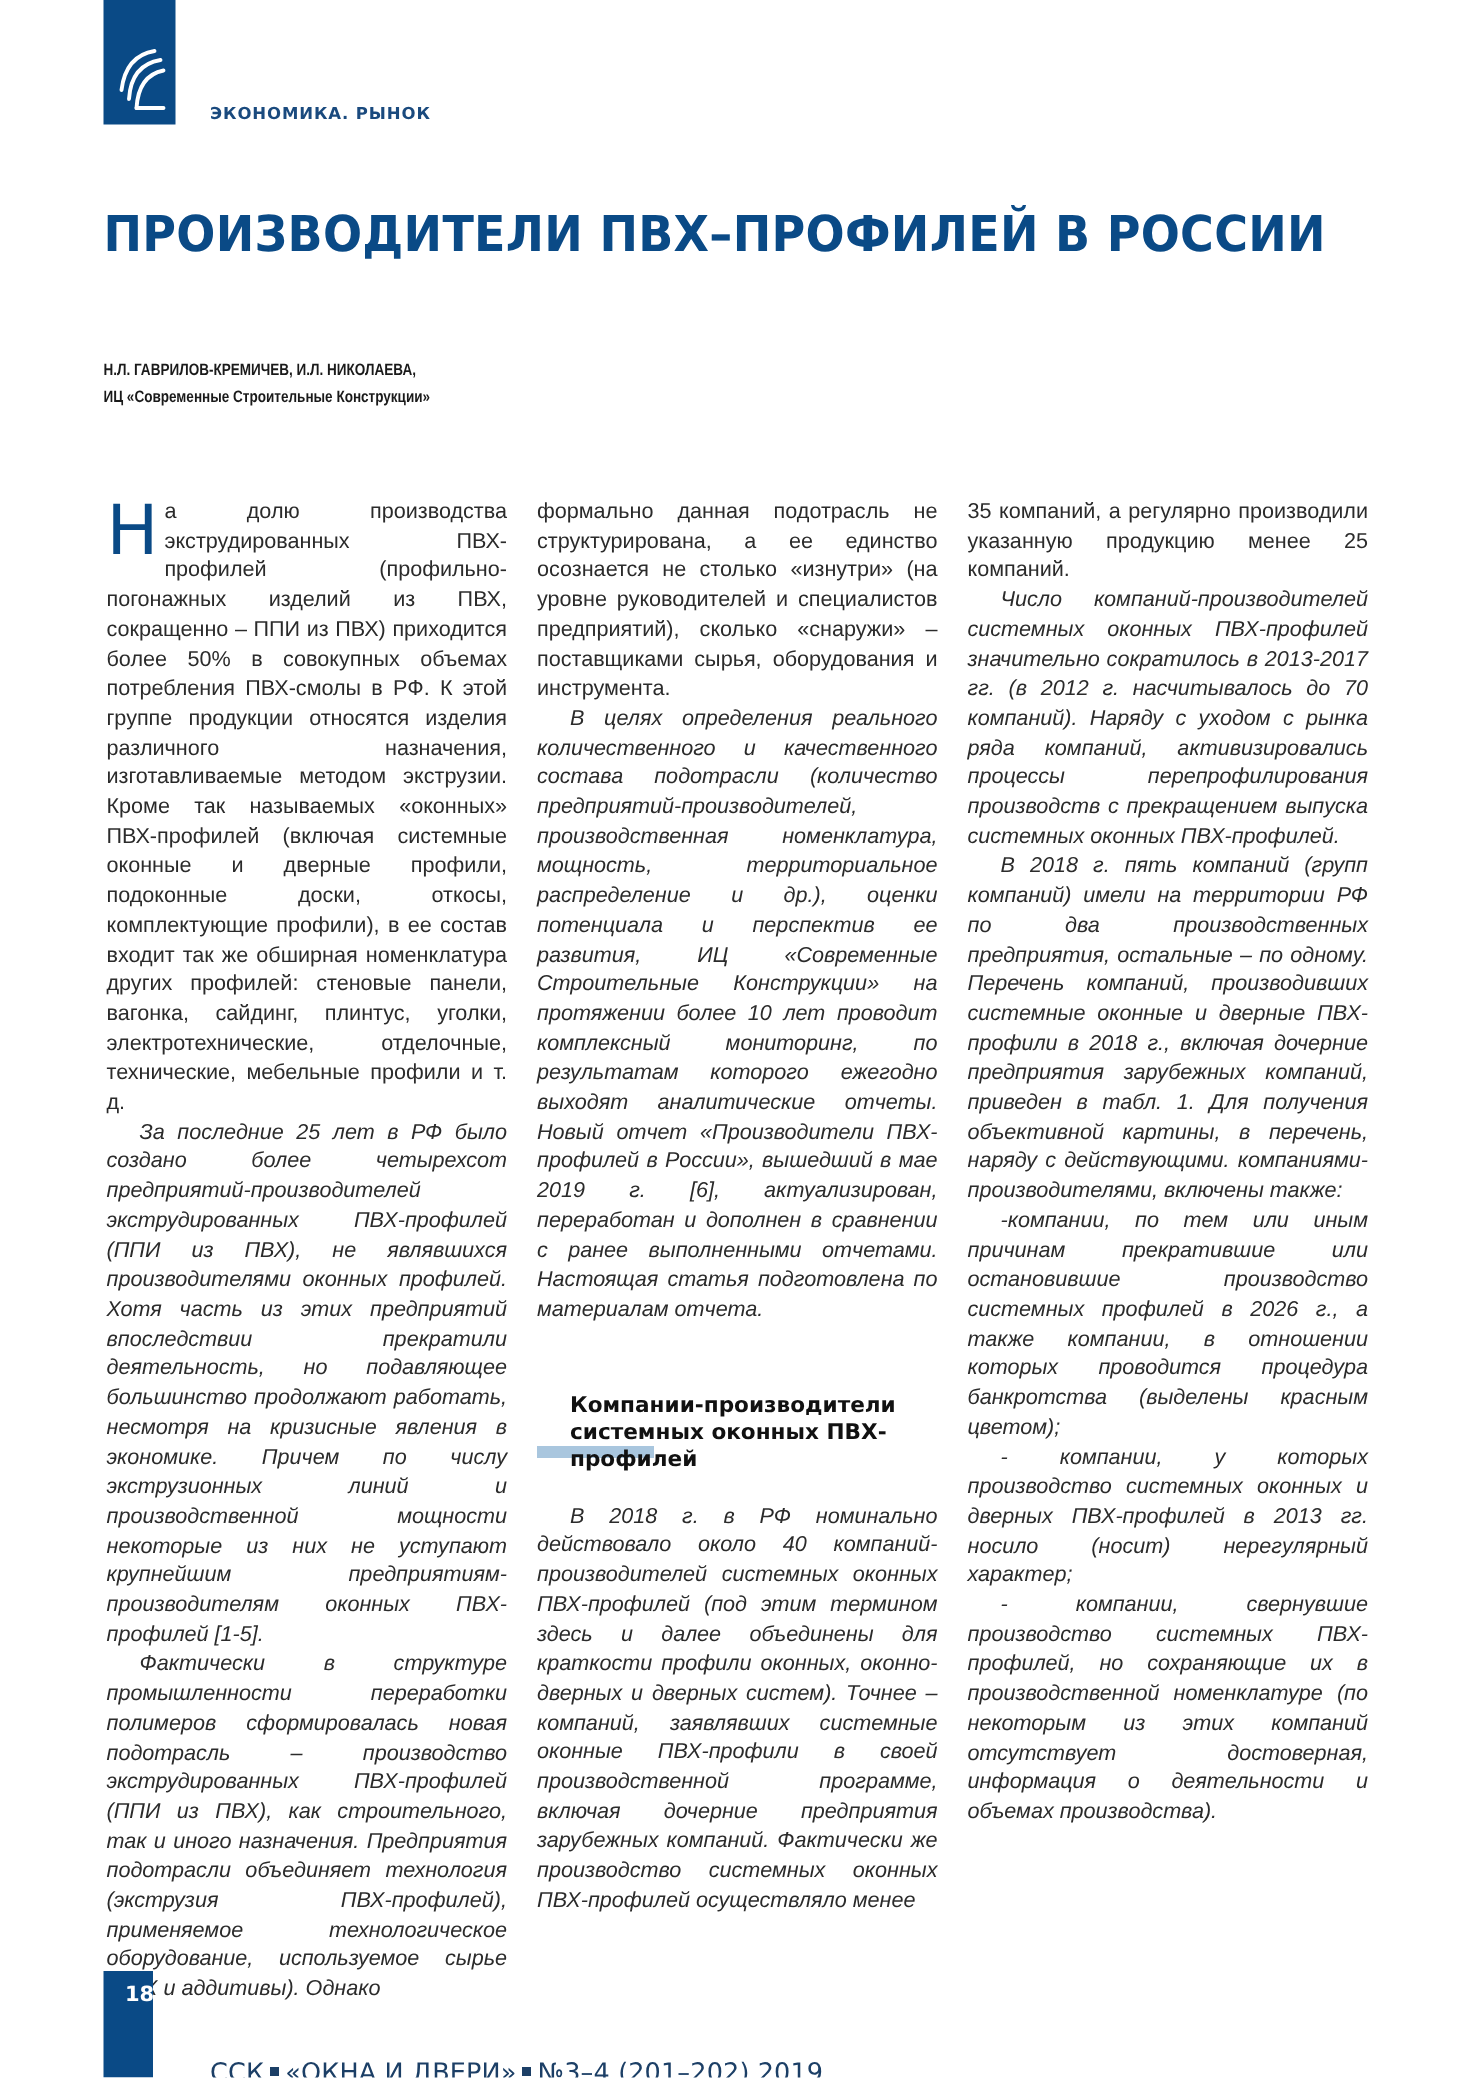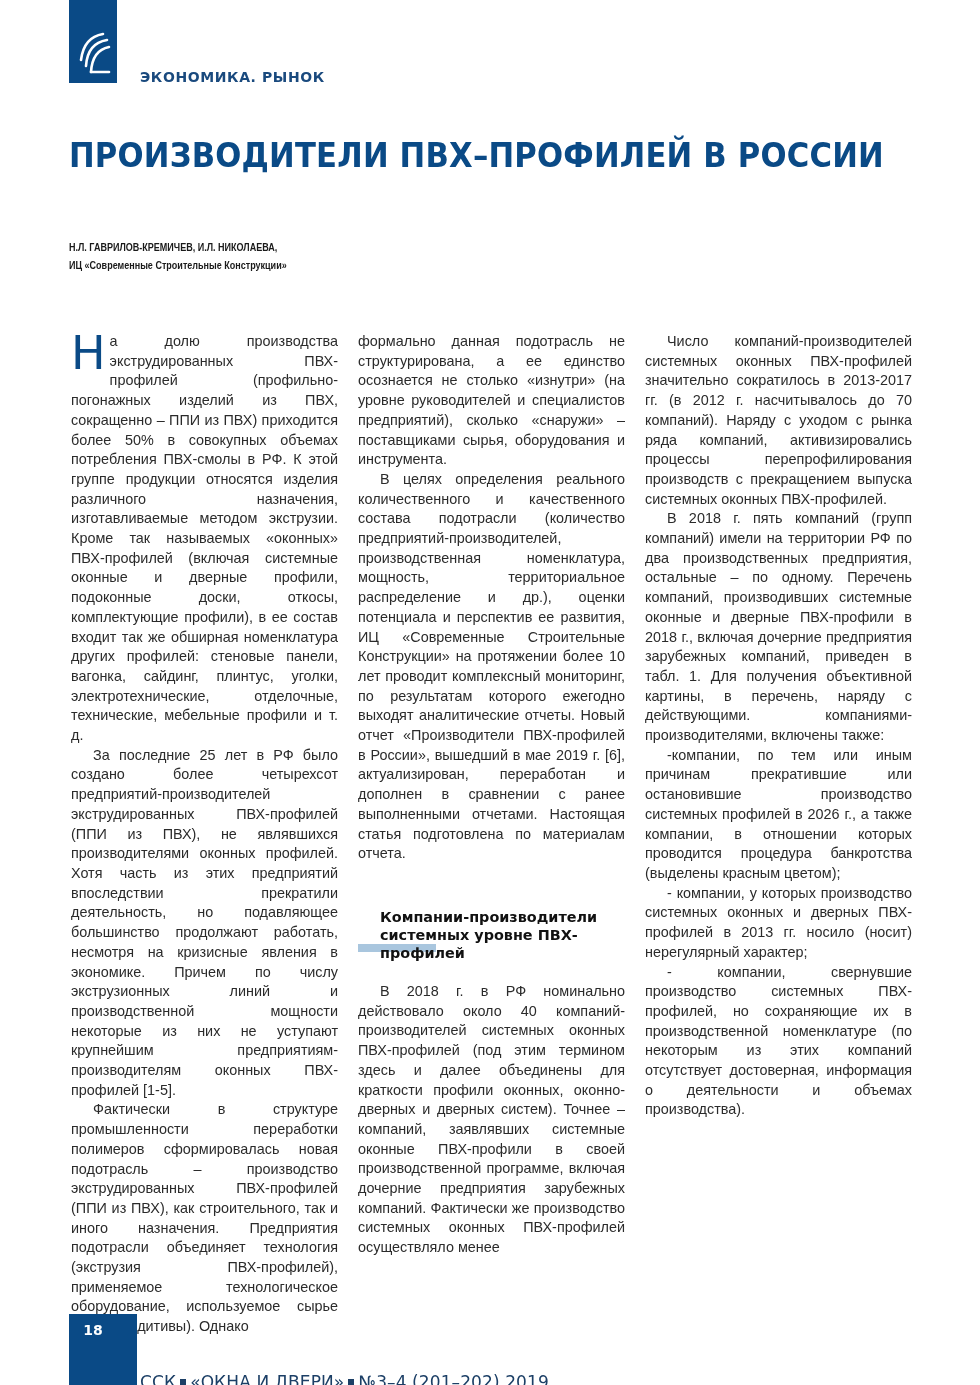--- a/index.html
+++ b/index.html
@@ -2,47 +2,47 @@
 <html><head>
 <meta charset="utf-8">
 <style>
   html, body { margin: 0; padding: 0; background: #ffffff; }
   body { width: 980px; height: 1385px; position: relative; overflow: hidden;
          font-family: "Liberation Sans", "DejaVu Sans", sans-serif; color: #2b2b2b; }
 
   .top-block { position: absolute; left: 69px; top: 0; width: 48px; height: 83px; background: #0a4a86; }
   .top-block svg { position: absolute; left: 6px; top: 30px; width: 36px; height: 48px; }
 
-  .section-label { position: absolute; left: 140px; top: 69px; font-size: 14px; font-weight: bold;
+  .section-label { position: absolute; left: 140px; top: 69px; font-size: 11px; font-weight: bold;
                    letter-spacing: 0.6px; color: #1a4a7e; font-family: "DejaVu Sans", sans-serif; text-align: center; }
 
   .page-title { position: absolute; left: 69px; top: 136px; margin: 0; font-size: 33px; font-weight: bold;
                 color: #0a4a86; letter-spacing: 0.2px; font-family: "DejaVu Sans", sans-serif;
                 transform: scaleX(0.93); transform-origin: left top; white-space: nowrap; }
 
   .authors { position: absolute; left: 69px; top: 238px; font-size: 11px; font-weight: bold; color: #1a1a1a;
              line-height: 18px; transform: scaleX(0.82); transform-origin: left top; white-space: nowrap; }
 
   .col { position: absolute; top: 332px; width: 267px; font-size: 14.4px; line-height: 19.7px;
          text-align: justify; color: #2b2b2b; }
   .col p { margin: 0; text-indent: 0; }
-  .col p.indent { text-indent: 22px; }
+  .col p.indent { text-indent: 22px; font-style: italic; }
   #col1 { left: 71px; }
   #col2 { left: 358px; }
   #col3 { left: 645px; }
 
   .dropcap { float: left; font-size: 46px; line-height: 38px; color: #0a4a86; margin: 2px 4px 0 0;
              font-family: "DejaVu Sans", sans-serif; }
 
   .subhead-wrap { position: relative; margin: 44px 0 20px 0; padding-left: 22px; }
   .subhead-bar { position: absolute; left: 0; top: 36px; width: 78px; height: 8px; background: #a9c6de; }
   .subhead { position: relative; font-size: 14.4px; font-weight: bold; line-height: 18px; color: #111;
              font-family: "DejaVu Sans", sans-serif; text-align: left; }
 
-  .footer-block { position: absolute; left: 69px; top: 1314px; width: 68px; height: 71px; background: #0a4a86; }
+  .footer-block { position: absolute; left: 69px; top: 1314px; width: 33px; height: 71px; background: #0a4a86; }
   .page-number { position: absolute; left: 0; top: 8px; width: 48px; text-align: center; color: #fff;
                  font-size: 14px; font-weight: bold; font-family: "DejaVu Sans", sans-serif; }
   .footer-text { position: absolute; left: 140px; top: 1372px; font-size: 17px; color: #1c3f66;
                  font-family: "DejaVu Sans", sans-serif; letter-spacing: 0.1px; }
   .footer-text .sep { display: inline-block; width: 6px; height: 6px; background: #1c3f66; margin: 0 4px 2px 4px; vertical-align: middle; }
 </style>
 </head>
 <body>
 
 <div class="top-block">
@@ -69,26 +69,27 @@
   <p><span class="dropcap">Н</span><span>а долю производства экструдированных ПВХ-профилей (профильно-погонажных изделий из ПВХ, сокращенно – ППИ из ПВХ) приходится более 50% в совокупных объемах потребления ПВХ-смолы в РФ. К этой группе продукции относятся изделия различного назначения, изготавливаемые методом экструзии. Кроме так называемых «оконных» ПВХ-профилей (включая системные оконные и дверные профили, подоконные доски, откосы, комплектующие профили), в ее состав входит так же обширная номенклатура других профилей: стеновые панели, вагонка, сайдинг, плинтус, уголки, электротехнические, отделочные, технические, мебельные профили и т. д.</span></p>
   <p class="indent">За последние 25 лет в РФ было создано более четырехсот предприятий-производителей экструдированных ПВХ-профилей (ППИ из ПВХ), не являвшихся производителями оконных профилей. Хотя часть из этих предприятий впоследствии прекратили деятельность, но подавляющее большинство продолжают работать, несмотря на кризисные явления в экономике. Причем по числу экструзионных линий и производственной мощности некоторые из них не уступают крупнейшим предприятиям-производителям оконных ПВХ-профилей [1-5].</p>
   <p class="indent">Фактически в структуре промышленности переработки полимеров сформировалась новая подотрасль – производство экструдированных ПВХ-профилей (ППИ из ПВХ), как строительного, так и иного назначения. Предприятия подотрасли объединяет технология (экструзия ПВХ-профилей), применяемое технологическое оборудование, используемое сырье (ПВХ и аддитивы). Однако</p>
 </div>
 
 <div class="col" id="col2">
   <p>формально данная подотрасль не структурирована, а ее единство осознается не столько «изнутри» (на уровне руководителей и специалистов предприятий), сколько «снаружи» – поставщиками сырья, оборудования и инструмента.</p>
   <p class="indent">В целях определения реального количественного и качественного состава подотрасли (количество предприятий-производителей, производственная номенклатура, мощность, территориальное распределение и др.), оценки потенциала и перспектив ее развития, ИЦ «Современные Строительные Конструкции» на протяжении более 10 лет проводит комплексный мониторинг, по результатам которого ежегодно выходят аналитические отчеты. Новый отчет «Производители ПВХ-профилей в России», вышедший в мае 2019 г. [6], актуализирован, переработан и дополнен в сравнении с ранее выполненными отчетами. Настоящая статья подготовлена по материалам отчета.</p>
   <div class="subhead-wrap">
     <div class="subhead-bar"></div>
-    <div class="subhead">Компании-производители системных уровне ПВХ-профилей</div>
+    <div class="subhead">Компании-производители системных оконных ПВХ-профилей</div>
   </div>
   <p class="indent">В 2018 г. в РФ номинально действовало около 40 компаний-производителей системных оконных ПВХ-профилей (под этим термином здесь и далее объединены для краткости профили оконных, оконно-дверных и дверных систем). Точнее – компаний, заявлявших системные оконные ПВХ-профили в своей производственной программе, включая дочерние предприятия зарубежных компаний. Фактически же производство системных оконных ПВХ-профилей осуществляло менее</p>
 </div>
 
 <div class="col" id="col3">
+  <p>35 компаний, а регулярно производили указанную продукцию менее 25 компаний.</p>
   <p class="indent">Число компаний-производителей системных оконных ПВХ-профилей значительно сократилось в 2013-2017 гг. (в 2012 г. насчитывалось до 70 компаний). Наряду с уходом с рынка ряда компаний, активизировались процессы перепрофилирования производств с прекращением выпуска системных оконных ПВХ-профилей.</p>
   <p class="indent">В 2018 г. пять компаний (групп компаний) имели на территории РФ по два производственных предприятия, остальные – по одному. Перечень компаний, производивших системные оконные и дверные ПВХ-профили в 2018 г., включая дочерние предприятия зарубежных компаний, приведен в табл. 1. Для получения объективной картины, в перечень, наряду с действующими. компаниями-производителями, включены также:</p>
   <p class="indent">-компании, по тем или иным причинам прекратившие или остановившие производство системных профилей в 2026 г., а также компании, в отношении которых проводится процедура банкротства (выделены красным цветом);</p>
   <p class="indent">- компании, у которых производство системных оконных и дверных ПВХ-профилей в 2013 гг. носило (носит) нерегулярный характер;</p>
   <p class="indent">- компании, свернувшие производство системных ПВХ-профилей, но сохраняющие их в производственной номенклатуре (по некоторым из этих компаний отсутствует достоверная, информация о деятельности и объемах производства).</p>
 </div>
 
 <div class="footer-block">
   <div class="page-number">18</div>
 </div>

